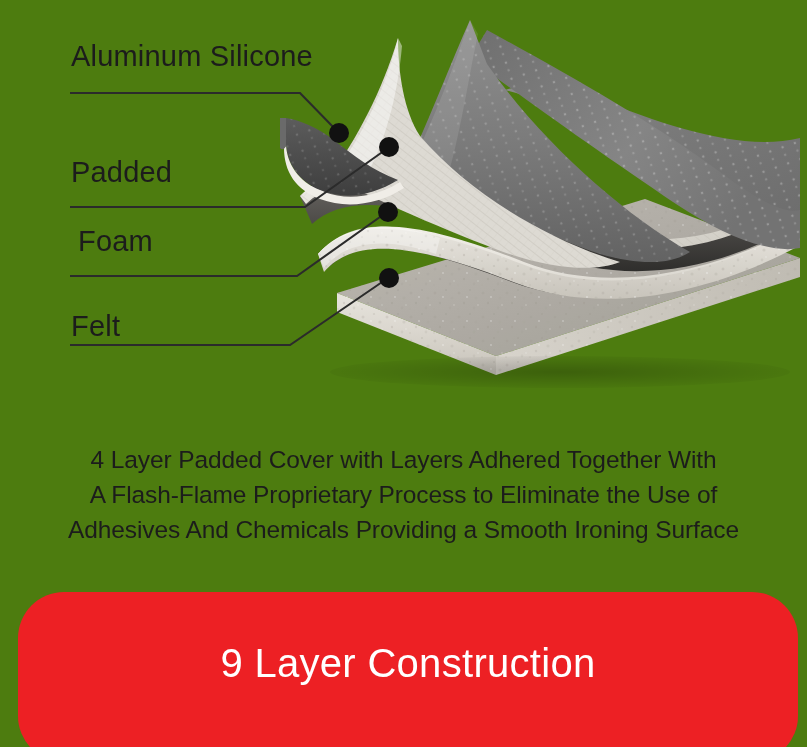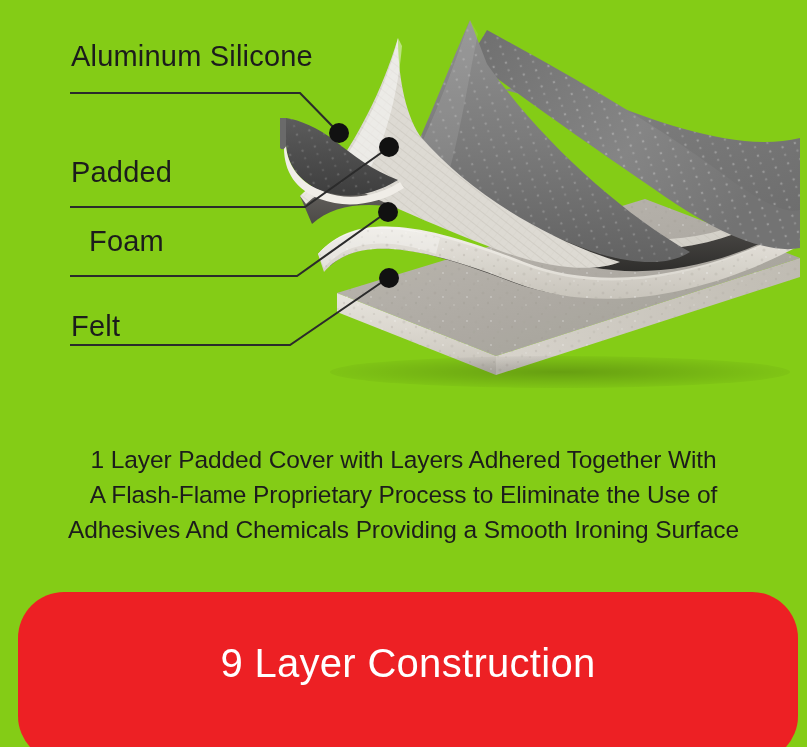--- a/index.html
+++ b/index.html
@@ -12,21 +12,21 @@
     height: 747px;
     position: relative;
     overflow: hidden;
     font-family: "Liberation Sans", sans-serif;
     color: #1a1a1a;
   }
 
   #infographic {
     position: absolute;
     inset: 0;
-    background: #84cc16;
+    background: #4d7c0f;
   }
 
   
   #illustration {
     position: absolute;
     left: 0;
     top: 0;
     width: 807px;
     height: 400px;
   }
@@ -37,21 +37,21 @@
     position: absolute;
     font-size: 29px;
     line-height: 1;
     letter-spacing: 0.2px;
     color: #1c1c1c;
     white-space: nowrap;
     font-weight: 400;
   }
   #label-aluminum-silicone { left: 71px; top: 42px; }
   #label-cotton           { left: 71px; top: 158px; }
-  #label-foam             { left: 89px; top: 227px; }
+  #label-foam             { left: 78px; top: 227px; }
   #label-felt             { left: 71px; top: 312px; }
 
   
   #description {
     position: absolute;
     left: 0;
     top: 442px;
     width: 807px;
     text-align: center;
     font-size: 24.5px;
@@ -342,21 +342,21 @@
 
   <div class="callout-label" id="label-aluminum-silicone">Aluminum Silicone</div>
 
   <div class="callout-label" id="label-cotton">Padded</div>
 
   <div class="callout-label" id="label-foam">Foam</div>
 
   <div class="callout-label" id="label-felt">Felt</div>
 
   <div id="description">
-    <span class="desc-line">1 Layer Padded Cover with Layers Adhered Together With</span>
+    <span class="desc-line">4 Layer Padded Cover with Layers Adhered Together With</span>
     <span class="desc-line">A Flash-Flame Proprietary Process to Eliminate the Use of</span>
     <span class="desc-line">Adhesives And Chemicals Providing a Smooth Ironing Surface</span>
   </div>
 
   <div id="cta-banner">
     <span id="cta-banner-label">9 Layer Construction</span>
   </div>
 
 </div>
 

